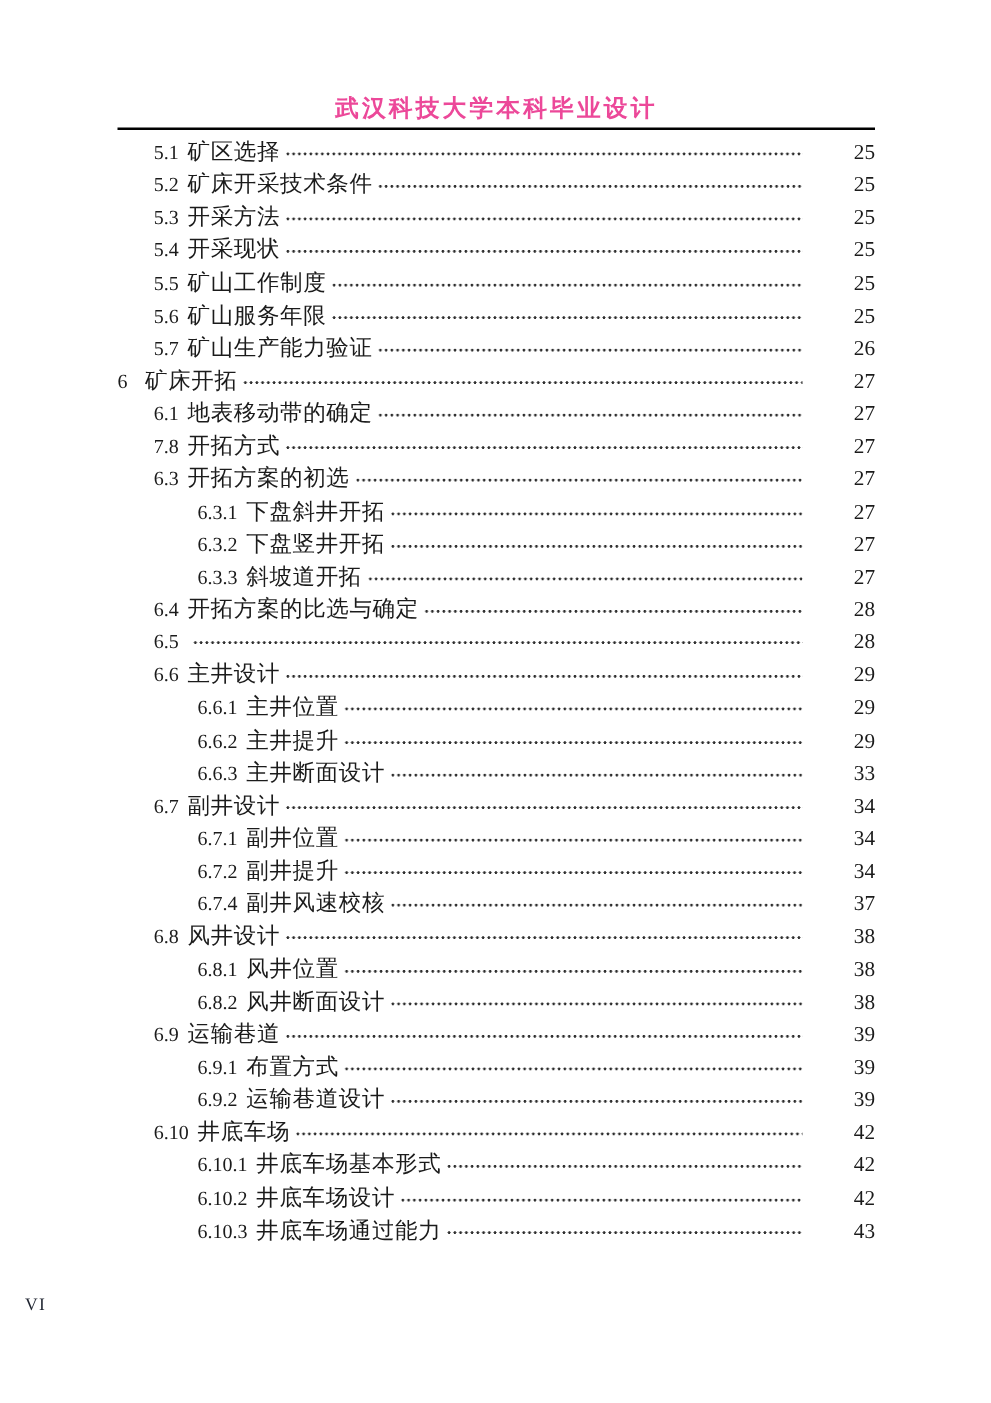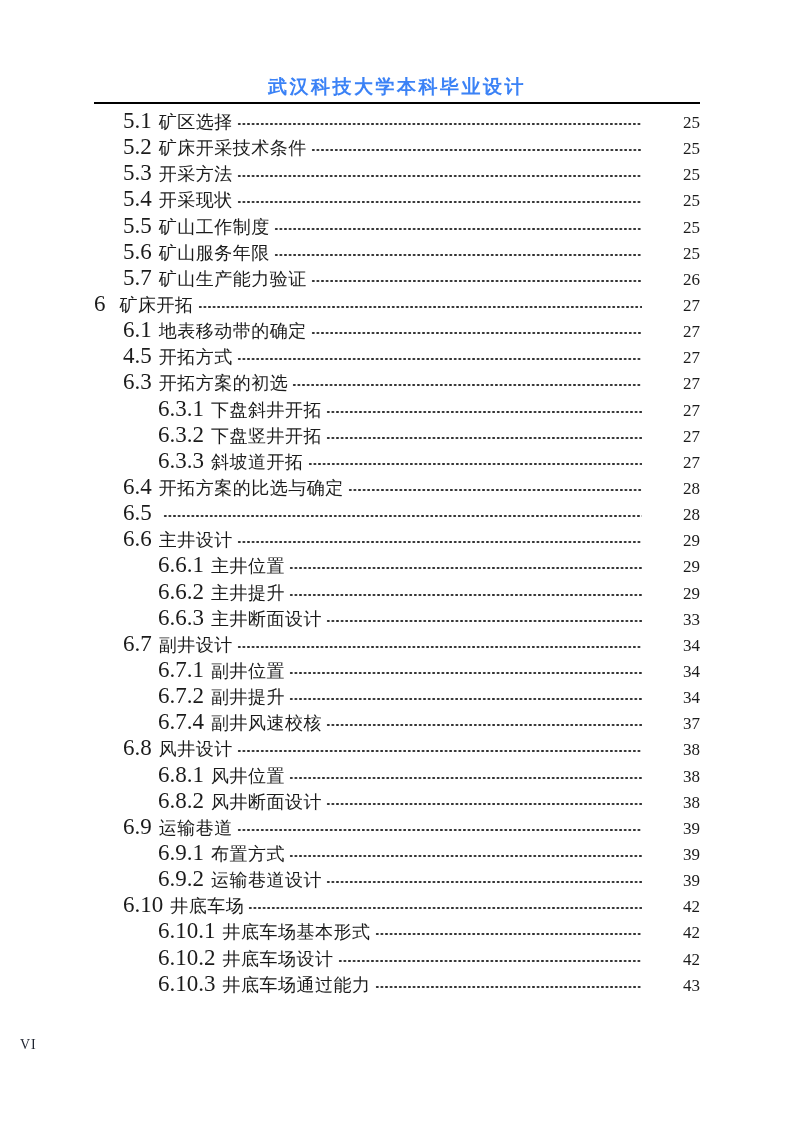--- a/index.html
+++ b/index.html
@@ -16,21 +16,21 @@
   .header-title {
     position: absolute;
     top: 74px;
     left: 94px;
     right: 93px;
     text-align: center;
     font-family: "Liberation Serif", serif;
     font-weight: bold;
     font-size: 19px;
     letter-spacing: 2.5px;
-    color: #3b82f6;
+    color: #ec4899;
     white-space: nowrap;
   }
   .header-rule {
     position: absolute;
     top: 102px;
     left: 94px;
     right: 93px;
     height: 2px;
     background: #000000;
   }
@@ -43,21 +43,21 @@
   }
   .toc-row {
     display: flex;
     align-items: baseline;
     height: 26.15px;
     line-height: 26.15px;
     white-space: nowrap;
   }
   .toc-row .num {
     font-family: "Liberation Serif", serif;
-    font-size: 23px;
+    font-size: 16px;
     margin-right: 7px;
     flex: 0 0 auto;
   }
   .toc-row.level-1 .num { margin-right: 14px; }
   .toc-row.level-2 { padding-left: 29px; }
   .toc-row.level-3 { padding-left: 64px; }
   .toc-row .title {
     font-family: "Liberation Sans", sans-serif;
     font-size: 18px;
     letter-spacing: 0.5px;
@@ -153,21 +153,21 @@
         <span class="leader"></span>
         <span class="pagenum">27</span>
       </div>
       <div class="toc-row level-2">
         <span class="num">6.1</span>
         <span class="title">地表移动带的确定</span>
         <span class="leader"></span>
         <span class="pagenum">27</span>
       </div>
       <div class="toc-row level-2">
-        <span class="num">4.5</span>
+        <span class="num">7.8</span>
         <span class="title">开拓方式</span>
         <span class="leader"></span>
         <span class="pagenum">27</span>
       </div>
       <div class="toc-row level-2">
         <span class="num">6.3</span>
         <span class="title">开拓方案的初选</span>
         <span class="leader"></span>
         <span class="pagenum">27</span>
       </div>

